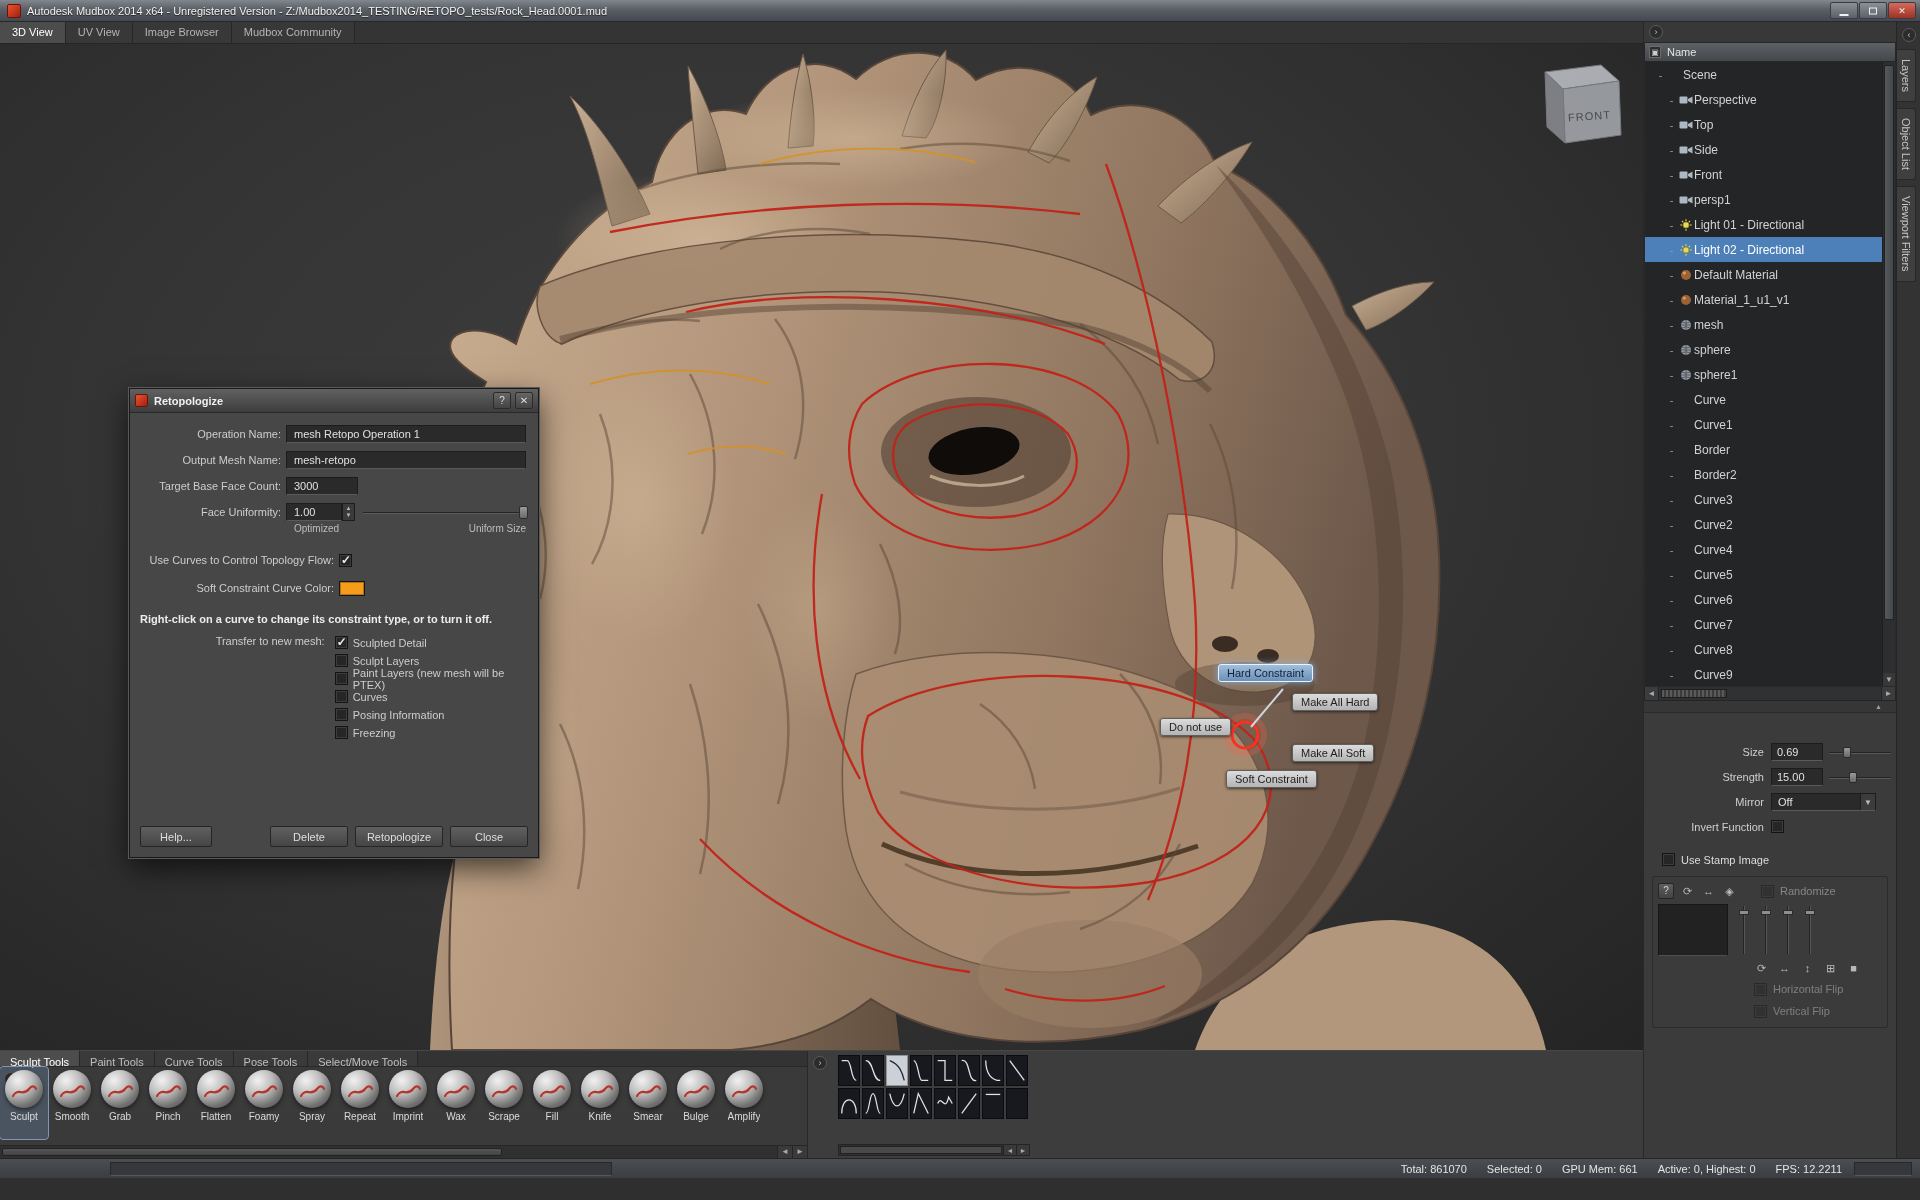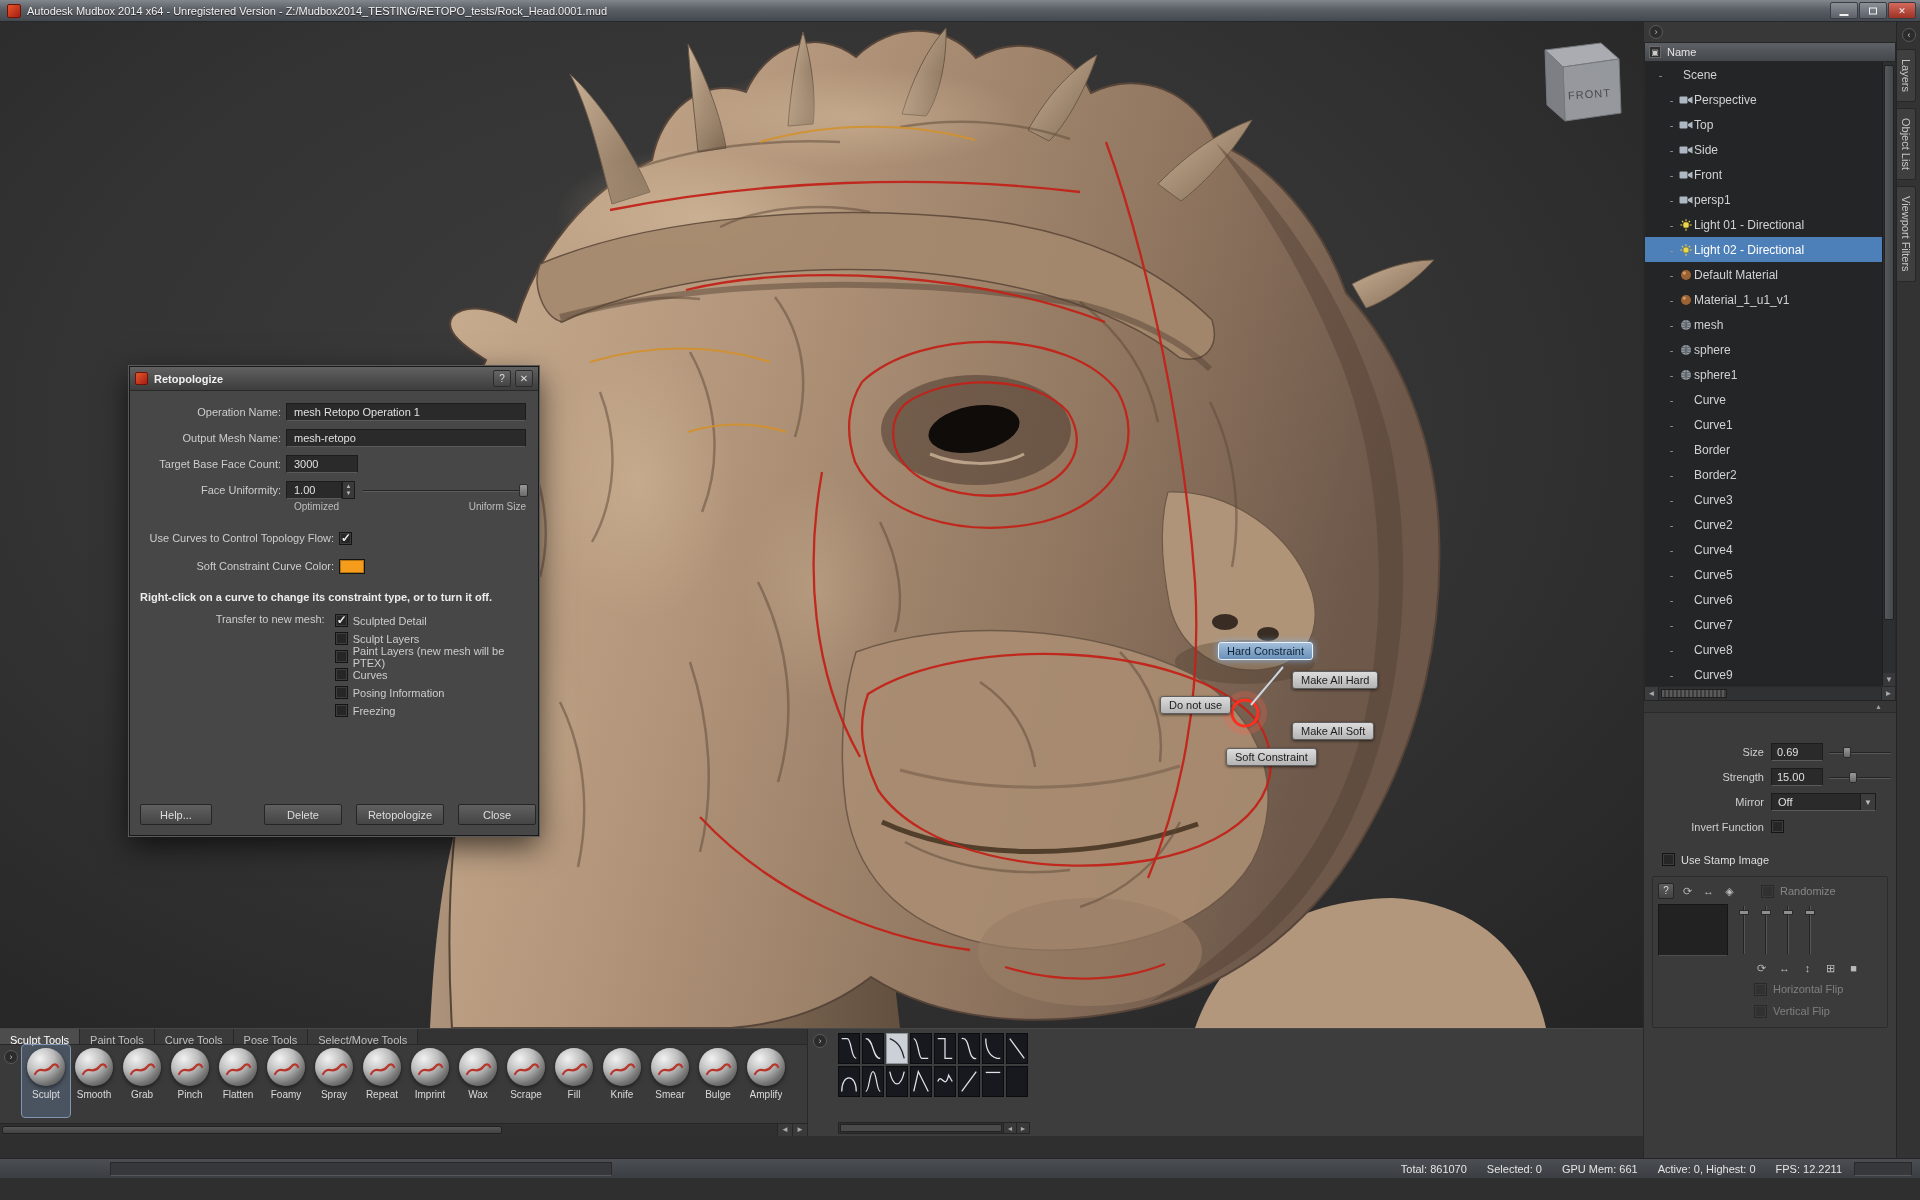--- a/index.html
+++ b/index.html
@@ -55,21 +55,21 @@
 .dslider .track{position:absolute;left:0;right:4px;top:9px;height:2px;background:#242424;border-bottom:1px solid #5c5c5c}
 .dslider .knob{position:absolute;top:3px;width:9px;height:13px;background:linear-gradient(#9a9a9a,#6a6a6a);border:1px solid #2c2c2c;border-radius:2px}
 .minmax{display:flex;height:14px;margin:0 12px 0 164px;justify-content:space-between;color:#bdbdbd;font-size:10px}
 .cb{width:13px;height:13px;background:#262626;border:1px solid #141414;box-shadow:inset 0 0 0 1px #3d3d3d;position:relative;flex:0 0 auto}
 .cb.on::after{content:"✓";position:absolute;left:1px;top:-2px;color:#ececec;font-size:12px;font-weight:bold}
 .swatch{width:26px;height:15px;border:1px solid #141414;box-shadow:inset 0 0 0 1px #00000044}
 .dhint{margin:12px 10px 6px;font-weight:bold;color:#ececec;font-size:11px}
 .transfer{display:flex;margin:10px 8px 0}
 .topts{display:flex;flex-direction:column;gap:3px;margin-left:5px}
 .topt{display:flex;align-items:center;gap:5px;color:#cdcdcd;height:15px}
-.dbtns{position:absolute;left:10px;right:2px;bottom:10px;display:flex;gap:14px}
+.dbtns{position:absolute;left:10px;right:10px;bottom:10px;display:flex;gap:7px}
 .dbtn{height:21px;background:linear-gradient(#606060,#454545);border:1px solid #252525;border-radius:2px;color:#dedede;font-size:11px;padding:0 10px;font-family:"Liberation Sans",sans-serif}
 .dbtn:first-child{margin-right:auto;width:72px}
 .dbtn:nth-child(2){width:78px}.dbtn:nth-child(3){width:88px}.dbtn:nth-child(4){width:78px}
 
 
 .rpanel{width:253px;background:#3b3b3b;border-left:1px solid #282828;display:flex;flex-direction:column}
 .rp-mini{height:20px;display:flex;align-items:center;padding-left:5px;background:#383838}
 .collapse-btn{width:14px;height:14px;border-radius:50%;background:#2c2c2c;border:1px solid #5a5a5a;color:#c0c0c0;font-size:9px;line-height:12px;text-align:center}
 .olist-header{height:20px;background:linear-gradient(#5d6166,#44484d);display:flex;align-items:center;border:1px solid #272727;font-size:11px;color:#e3e3e3;gap:6px;padding-left:4px}
 .hdr-icon{width:12px;height:12px;background:#2e2e2e;border:1px solid #6a6a6a;color:#ccc;font-size:8px;line-height:11px;text-align:center}
@@ -117,21 +117,21 @@
 .vtab-vert{writing-mode:vertical-rl;font-size:11px;color:#c6c6c6;background:#3f3f3f;border:1px solid #282828;border-left:none;padding:9px 3px;margin:3px 0 3px 0;border-radius:0 3px 3px 0}
 
 
 .tray{height:108px;display:flex;border-top:1px solid #474747;background:#3a3a3a}
 .tray-left{width:808px;display:flex;flex-direction:column;border-right:1px solid #282828}
 .tray-right{flex:1;display:flex;flex-direction:column;background:#3d3d3d}
 .tray-tabs{height:16px;display:flex;background:#333;border-bottom:1px solid #282828}
 .ttab{font-size:11px;padding:5px 10px 0;color:#bfbfbf;border-right:1px solid #272727;background:#3a3a3a;white-space:nowrap}
 .ttab.active{background:#4d4d4d;color:#fff}
 .tools-wrap{position:relative;flex:1}
-.tools{display:flex;padding-left:22px;height:72px}
+.tools{display:flex;height:72px}
 .tool{width:48px;display:flex;flex-direction:column;align-items:center;padding-top:3px;border-radius:3px}
 .tool.sel{background:rgba(100,124,155,.4);outline:1px solid #8097b3}
 .sphere{width:38px;height:38px;border-radius:50%;background:radial-gradient(circle at 34% 28%,#f2f2f2,#bdbdbd 38%,#757575 68%,#3c3c3c 100%);position:relative;box-shadow:0 2px 4px rgba(0,0,0,.5)}
 .sphere svg{position:absolute;left:0;top:0}
 .tname{font-size:10px;color:#dadada;margin-top:3px;max-width:46px;overflow:hidden;white-space:nowrap}
 .tray-hsb{position:absolute;left:0;right:0;bottom:0;height:13px;background:#303030;border-top:1px solid #262626;display:flex}
 .tray-hsb .thumb{width:500px;margin:2px;background:linear-gradient(#555,#434343);border:1px solid #222;border-radius:2px}
 .tray-hsb .abtn{width:15px;color:#a9a9a9;font-size:8px;text-align:center;line-height:12px;background:#3a3a3a;border-left:1px solid #262626;margin-left:auto}
 .tray-hsb .abtn+.abtn{margin-left:0}
 .falloff-wrap{position:relative;flex:1}
@@ -167,20 +167,26 @@
       <div class="win-btn close">
           <span class="g">✕</span>
         </div>
     </div>
   </div>
 
 
   <div class="main">
     <div class="leftcol">
 
+      <div class="viewtabs">
+          <span class="vtab active">3D View</span>
+          <span class="vtab">UV View</span>
+          <span class="vtab">Image Browser</span>
+          <span class="vtab">Mudbox Community</span>
+        </div>
 
       <div class="viewport">
         <svg class="scene" width="1643" height="1006" viewBox="0 0 1643 1006">
           <defs>
             <linearGradient id="gSkin" x1="0" y1="0" x2="1" y2="0.25">
               <stop offset="0" stop-color="#cfb497"></stop>
                 <stop offset="0.4" stop-color="#b2957a"></stop>
               <stop offset="0.75" stop-color="#8f755f"></stop>
                 <stop offset="1" stop-color="#6d584a"></stop>
             </linearGradient>

